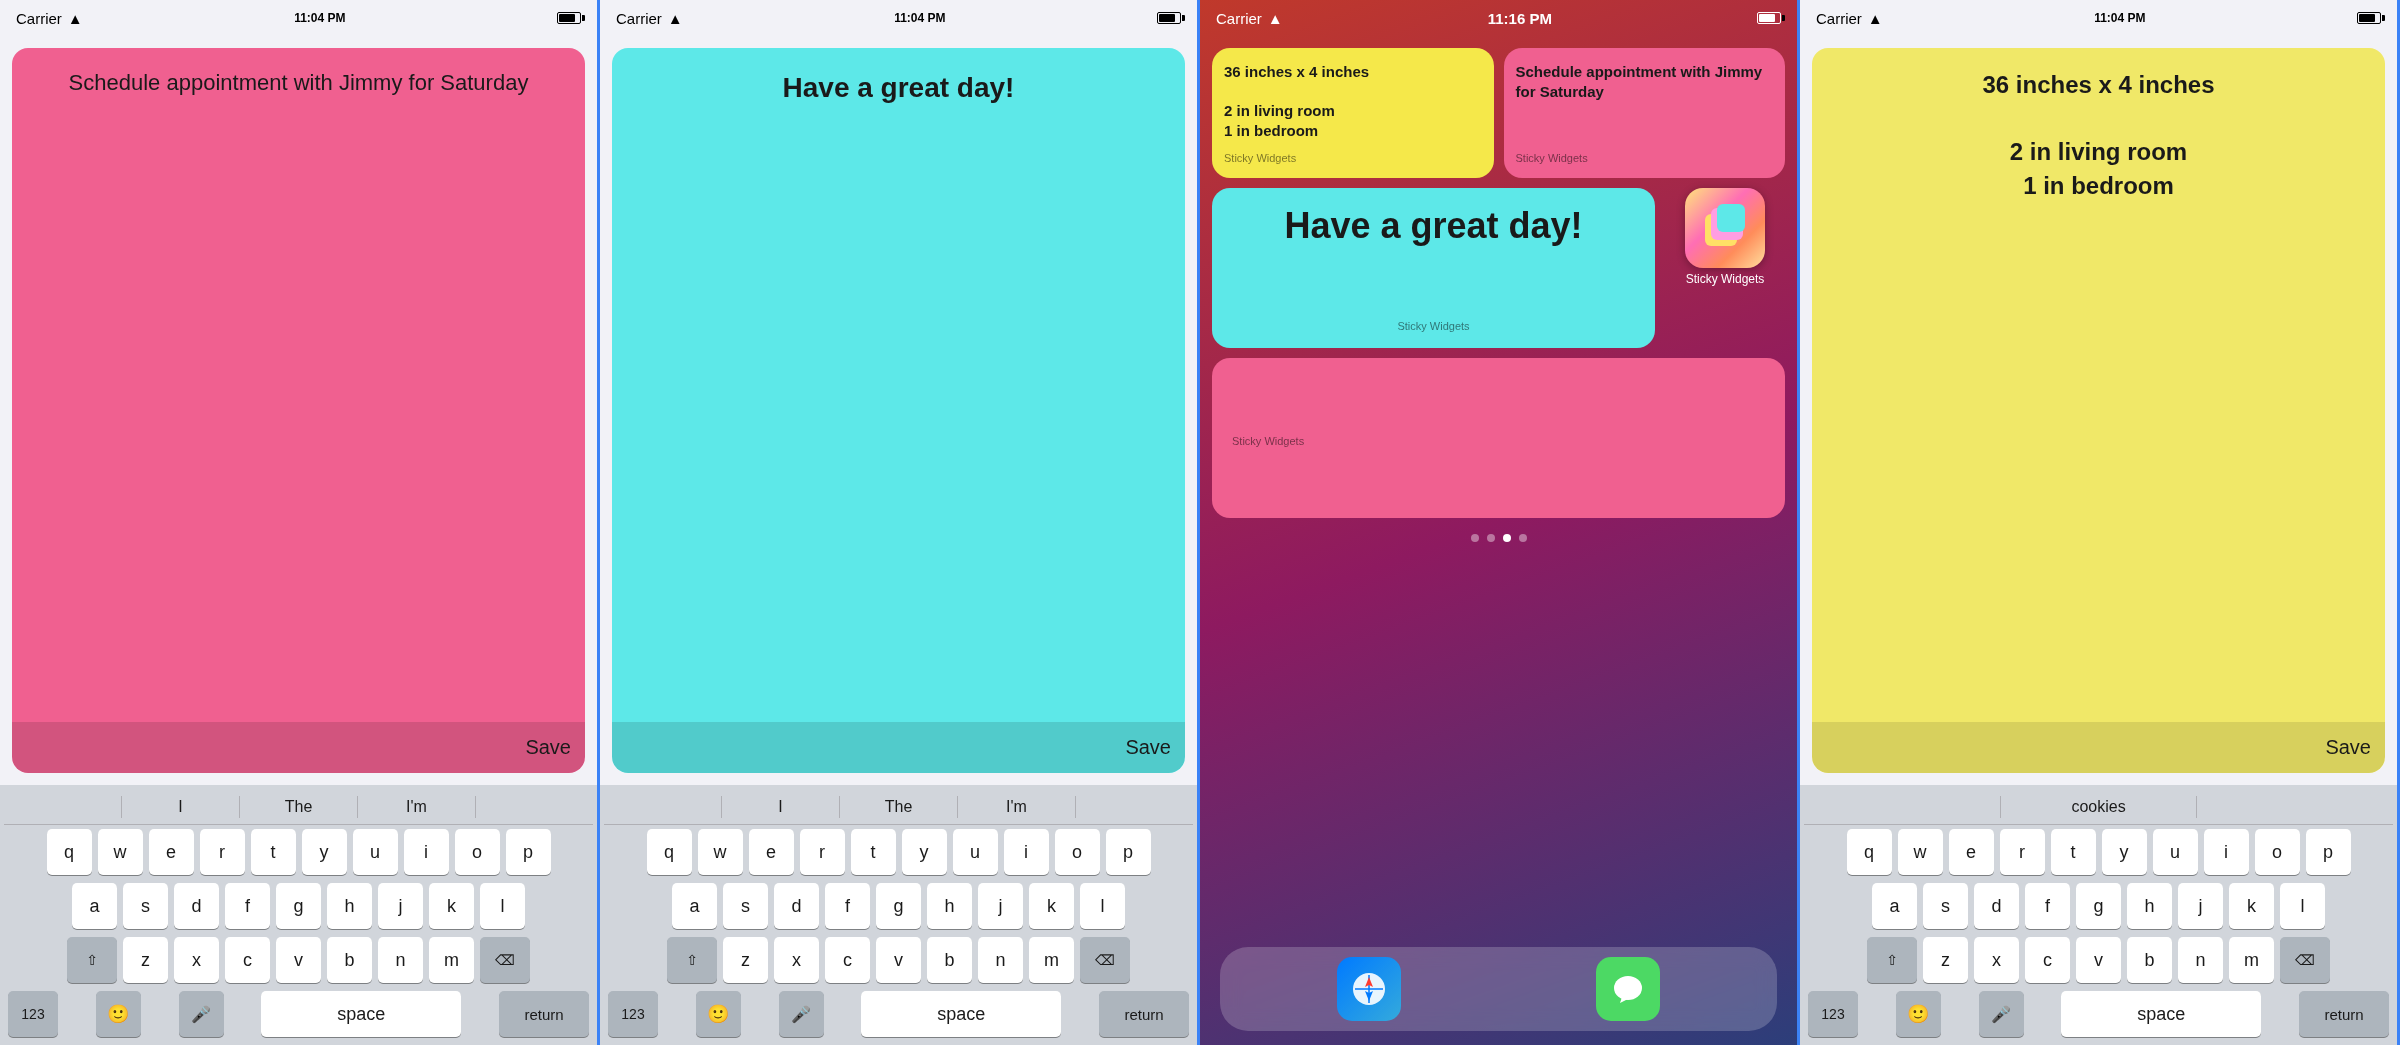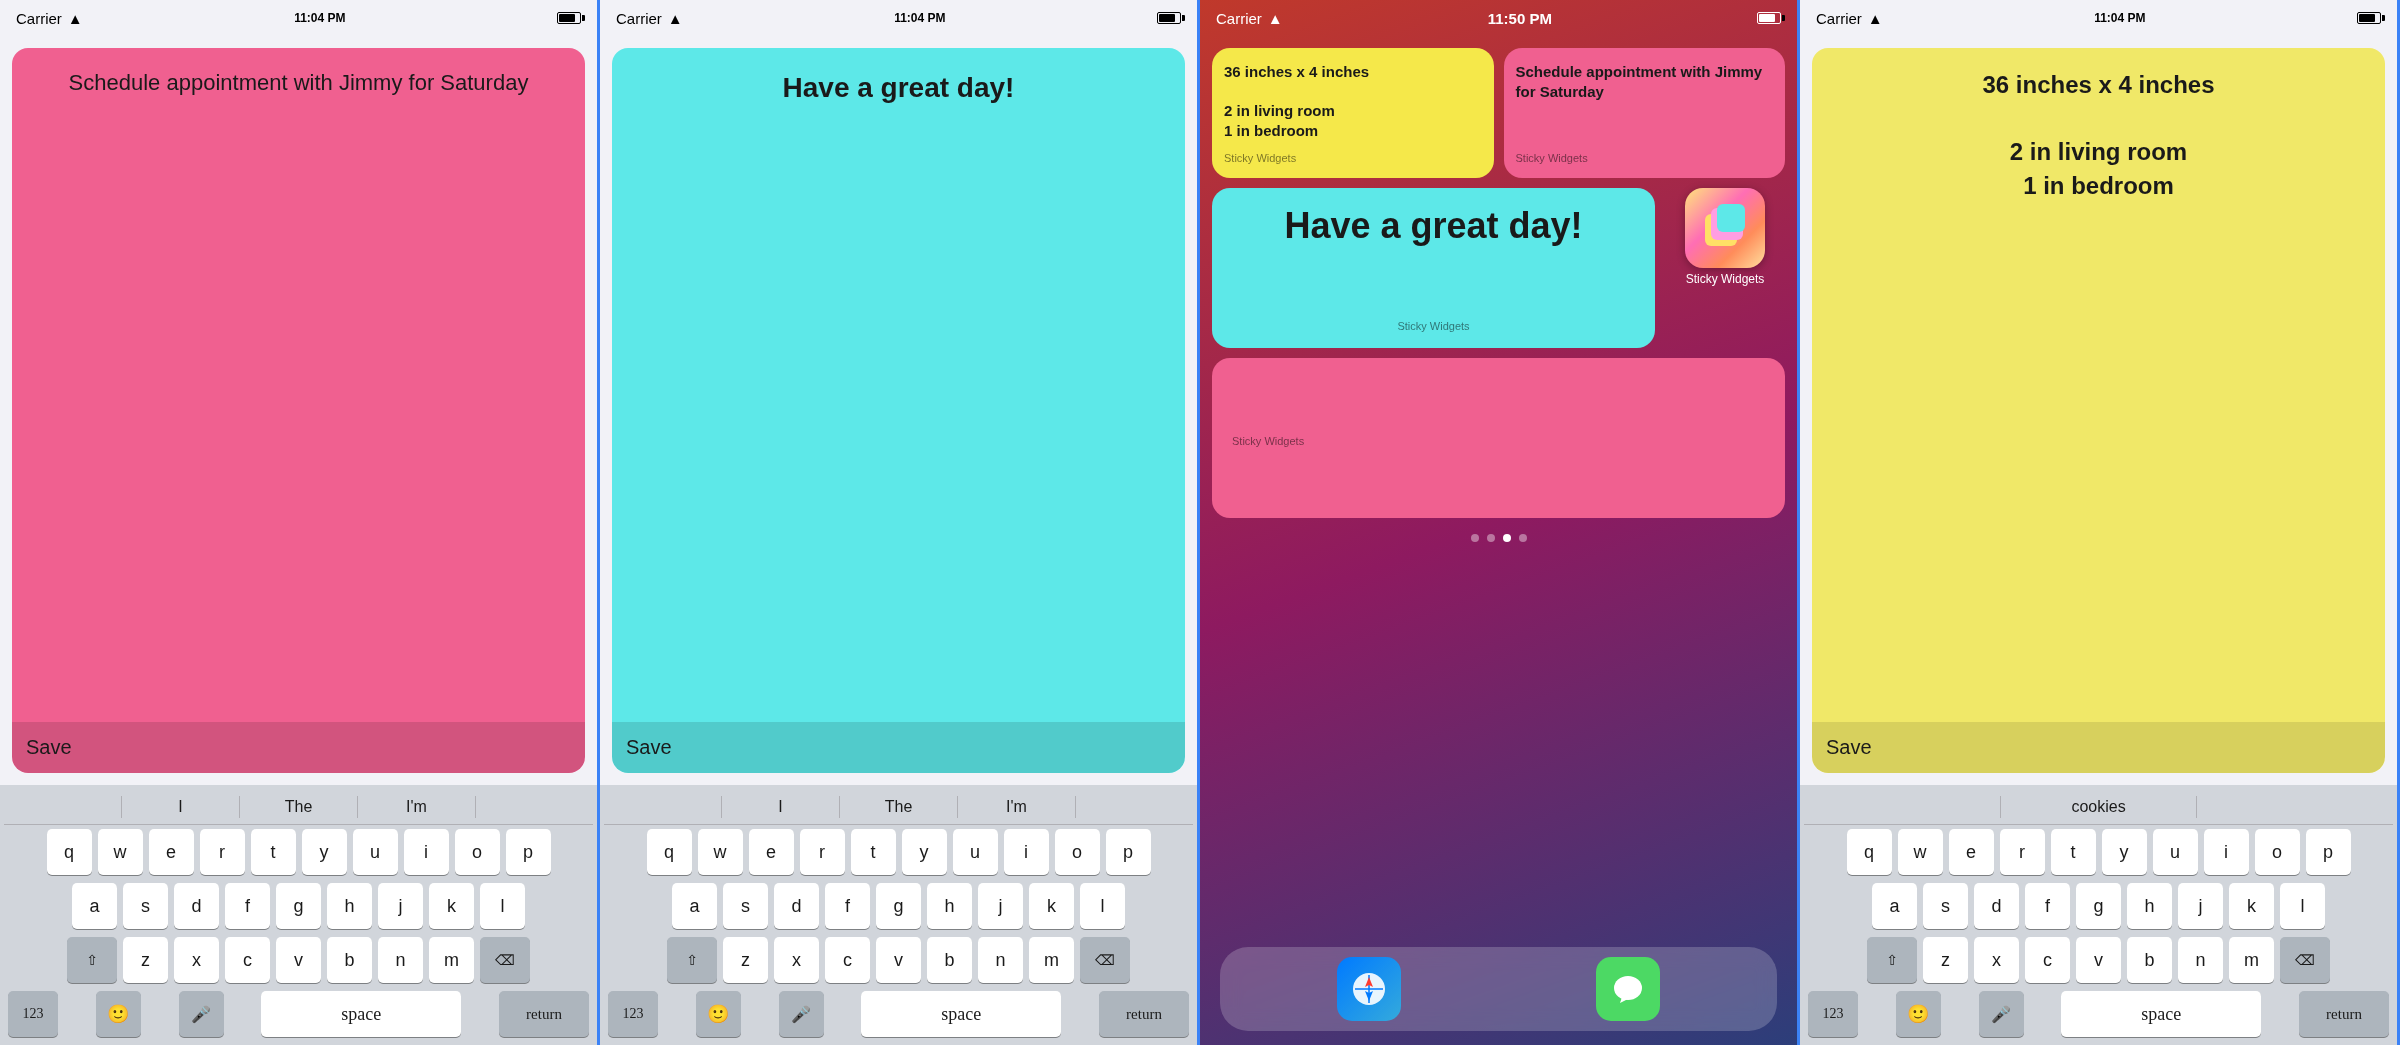--- a/index.html
+++ b/index.html
@@ -76,21 +76,21 @@
     .note-text-area span { display: block; }
 
     .note-save-btn {
       background: rgba(0,0,0,0.12);
       border: none;
       border-top: none;
       padding: 14px;
       font-size: 20px;
       color: #1a1a1a;
       cursor: pointer;
-      text-align: left;
+      text-align: right;
       border-bottom-left-radius: 16px;
       border-bottom-right-radius: 16px;
     }
     .note-save-btn-yellow { background: rgba(0,0,0,0.10); }
 
     
     .keyboard-area {
       background: #d1d5db;
       padding: 4px 4px 8px;
     }
@@ -131,21 +131,21 @@
     }
     .key-space { width: 200px; }
     .key-return { width: 90px; font-size: 15px; }
     .key-123 { width: 50px; font-size: 14px; }
     .key-emoji { width: 45px; font-size: 18px; }
     .key-mic { width: 45px; font-size: 16px; }
     .key-delete { width: 50px; }
     .key-shift { width: 50px; }
 
     
-    .bottom-row { display: flex; justify-content: space-between; align-items: flex-end; padding: 0 4px; font-family: Liberation Serif, serif; }
+    .bottom-row { display: flex; justify-content: space-between; align-items: flex-end; padding: 0 4px; }
 
     
     .home-screen {
       flex: 1;
       background: linear-gradient(160deg, #c0392b 0%, #8e1a60 50%, #2c3e7a 100%);
       display: flex;
       flex-direction: column;
       position: relative;
       overflow: hidden;
     }
@@ -447,21 +447,21 @@
     </div>
   </div>
 </div>
 
 <div class="phone-panel home-screen">
   <div class="home-status-bar">
     <div style="display:flex;align-items:center;gap:6px;">
       <span>Carrier</span>
       <span>▲</span>
     </div>
-    <div style="font-weight:600;color:#fff;">11:50 PM</div>
+    <div style="font-weight:600;color:#fff;">11:16 PM</div>
     <div style="display:flex;align-items:center;gap:4px;">
       <div class="battery" style="border-color:#fff;">
         <div class="battery-fill" style="width:80%;background:#fff;"></div>
       </div>
     </div>
   </div>
 
   <div class="widgets-area">
 
     <div class="widget-row">

